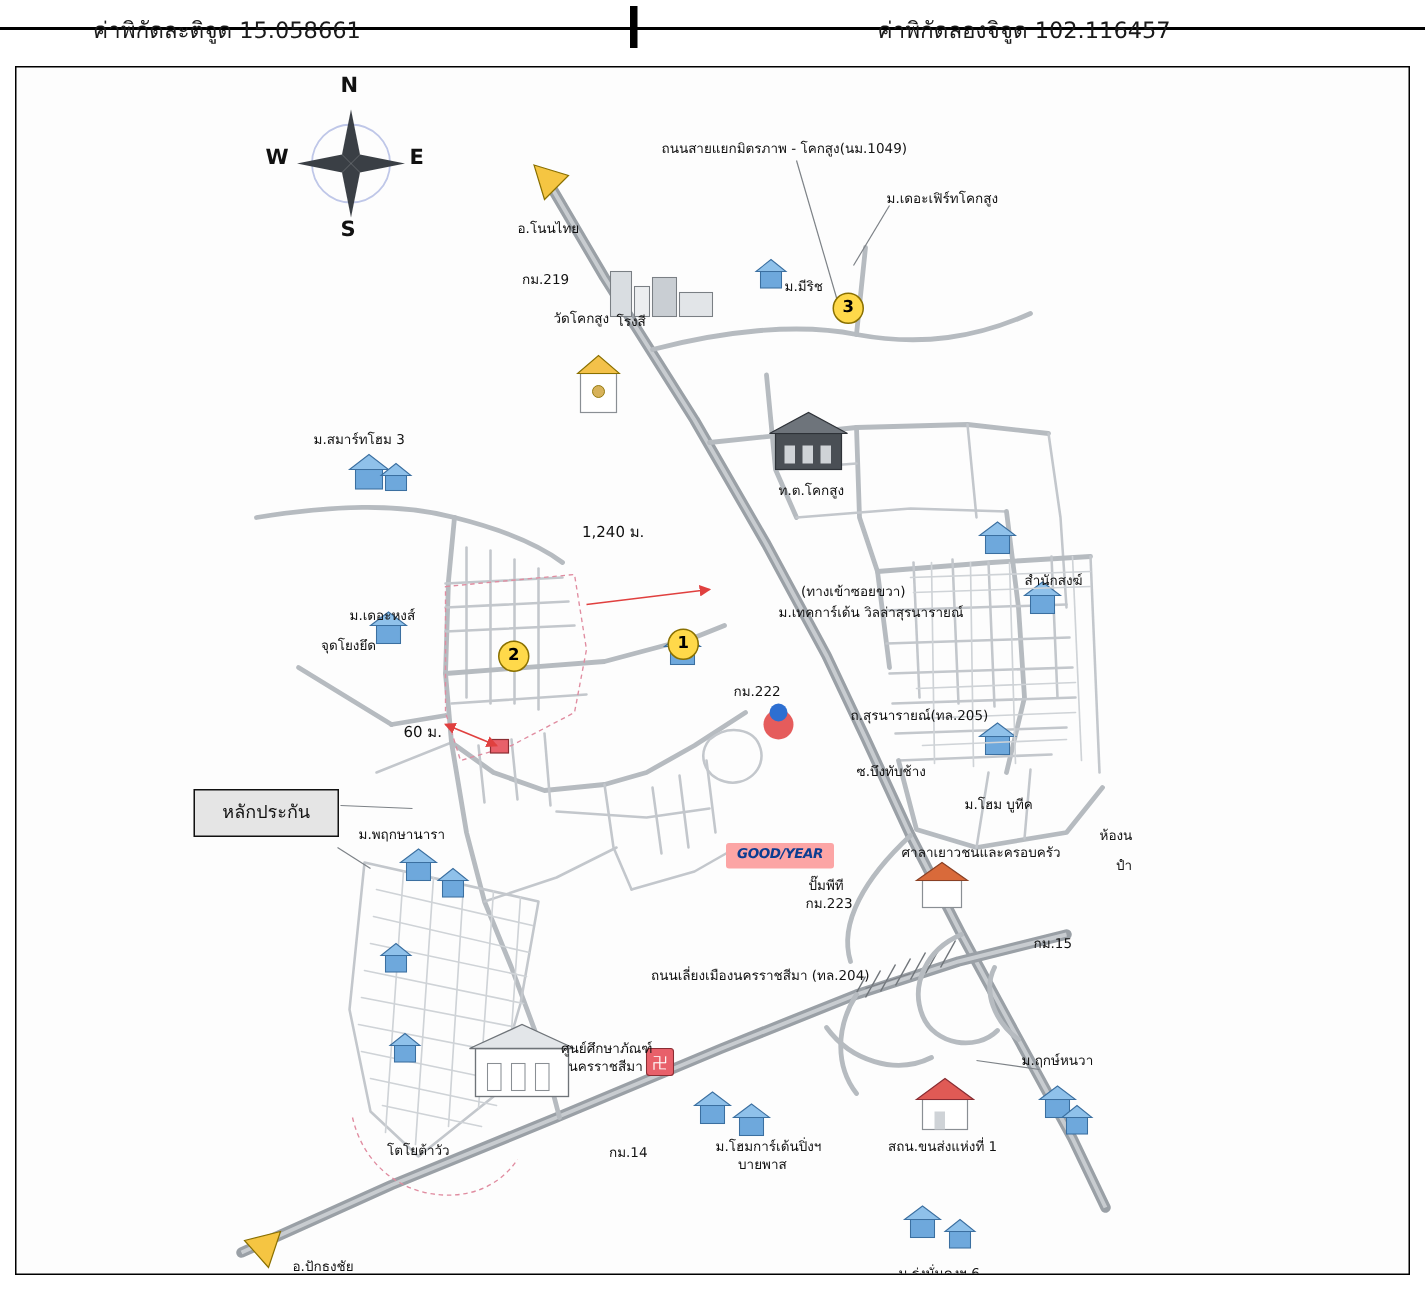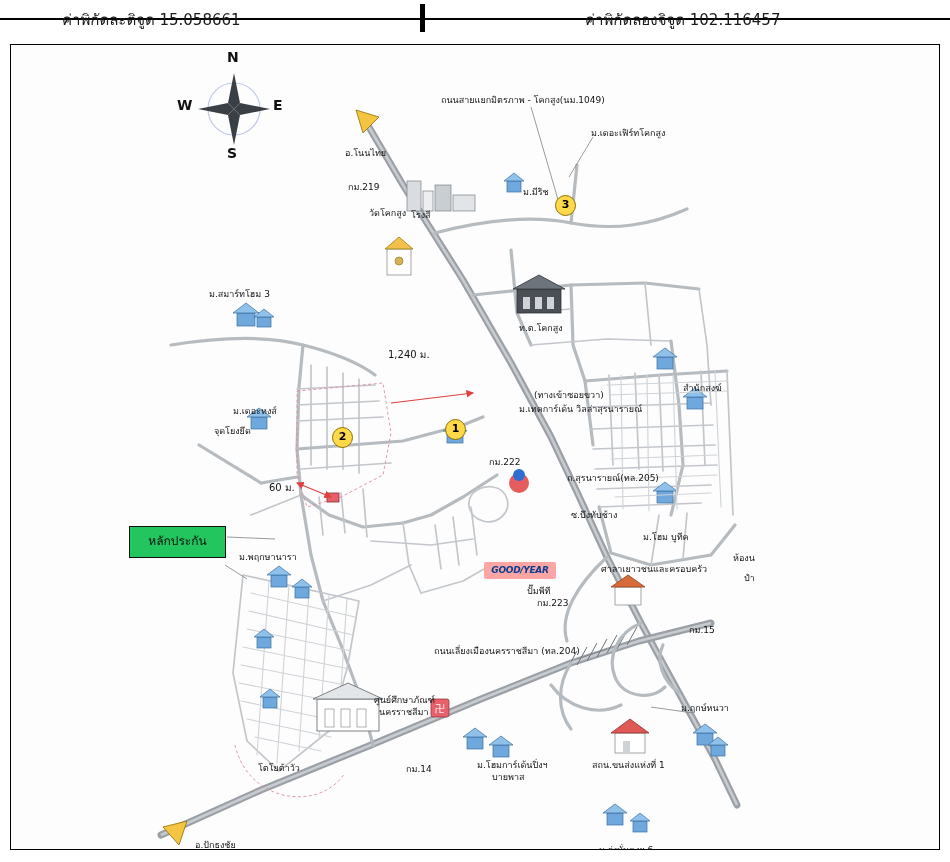--- a/index.html
+++ b/index.html
@@ -90,21 +90,21 @@
     font-weight: bold;
     text-align: center;
     line-height: 18px;
   }
   
   #callout-box {
     position: absolute;
     left: 118px; top: 481px;
     width: 95px; height: 30px;
     border: 1px solid #111;
-    background: #22c55e;
+    background: #e5e5e5;
     font-size: 12px;
     text-align: center;
     line-height: 29px;
     color: #111;
   }
   
   #goodyear {
     position: absolute;
     left: 473px; top: 517px;
     width: 72px; height: 17px;
@@ -459,21 +459,21 @@
         <div class="lbl" style="left: 523px; top: 345px;">(ทางเข้าซอยขวา)</div>
         <div class="lbl" style="left: 672px; top: 338px;">สำนักสงฆ์</div>
         <div class="lbl" style="left: 478px; top: 412px;">กม.222</div>
         <div class="lbl" style="left: 556px; top: 428px;">ถ.สุรนารายณ์(ทล.205)</div>
         <div class="lbl" style="left: 560px; top: 465px;">ซ.บึงทับช้าง</div>
         <div class="lbl" style="left: 632px; top: 487px;">ม.โฮม บูทีค</div>
         <div class="lbl" style="left: 722px; top: 508px;">ห้องน</div>
         <div class="lbl" style="left: 590px; top: 519px;">ศาลาเยาวชนและครอบครัว</div>
         <div class="lbl" style="left: 733px; top: 528px;">ปำ</div>
         <div class="lbl" style="left: 228px; top: 507px;">ม.พฤกษานารา</div>
-        <div class="lbl" style="left: 516px; top: 541px;">ปั๊มพีที</div>
+        <div class="lbl" style="left: 528px; top: 541px;">ปั๊มพีที</div>
         <div class="lbl" style="left: 526px; top: 553px;">กม.223</div>
         <div class="lbl" style="left: 678px; top: 580px;">กม.15</div>
         <div class="lbl" style="left: 423px; top: 601px;">ถนนเลี่ยงเมืองนครราชสีมา (ทล.204)</div>
         <div class="lbl" style="left: 363px; top: 650px;">ศูนย์ศึกษาภัณฑ์</div>
         <div class="lbl" style="left: 368px; top: 662px;">นครราชสีมา</div>
         <div class="lbl" style="left: 670px; top: 658px;">ม.ฤกษ์หนวา</div>
         <div class="lbl" style="left: 395px; top: 719px;">กม.14</div>
         <div class="lbl" style="left: 466px; top: 715px;">ม.โฮมการ์เด้นปิ่งฯ</div>
         <div class="lbl" style="left: 481px; top: 727px;">บายพาส</div>
         <div class="lbl" style="left: 581px; top: 715px;">สถน.ขนส่งแห่งที่ 1</div>

